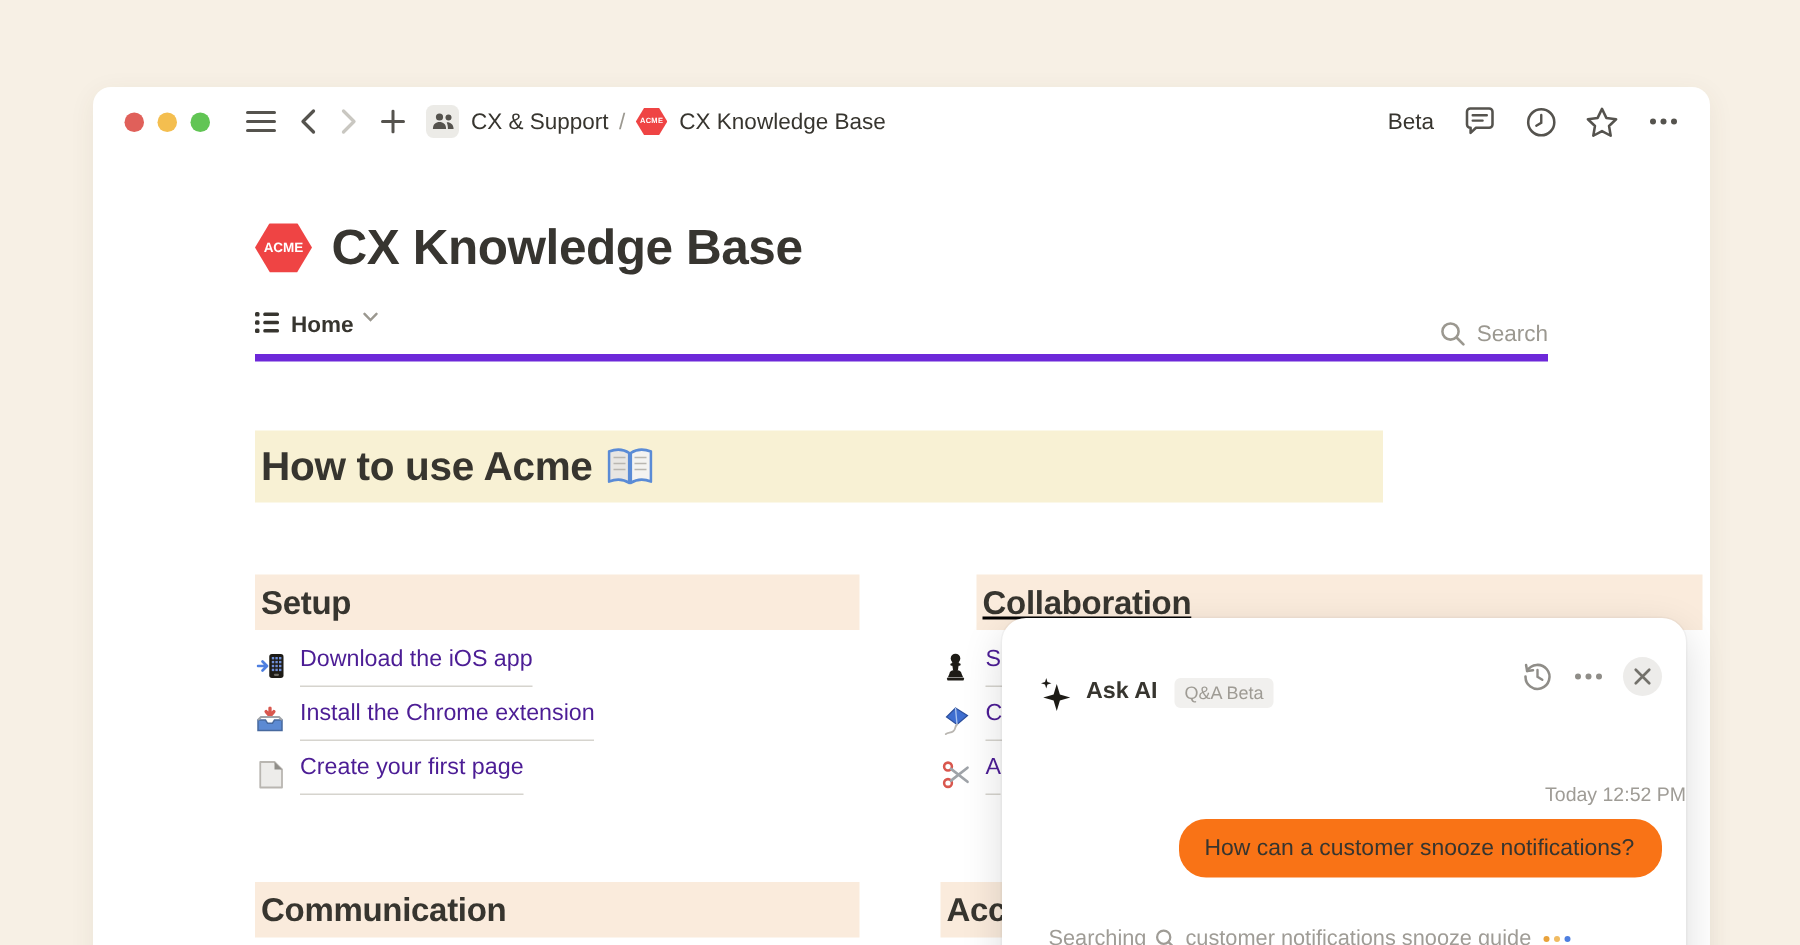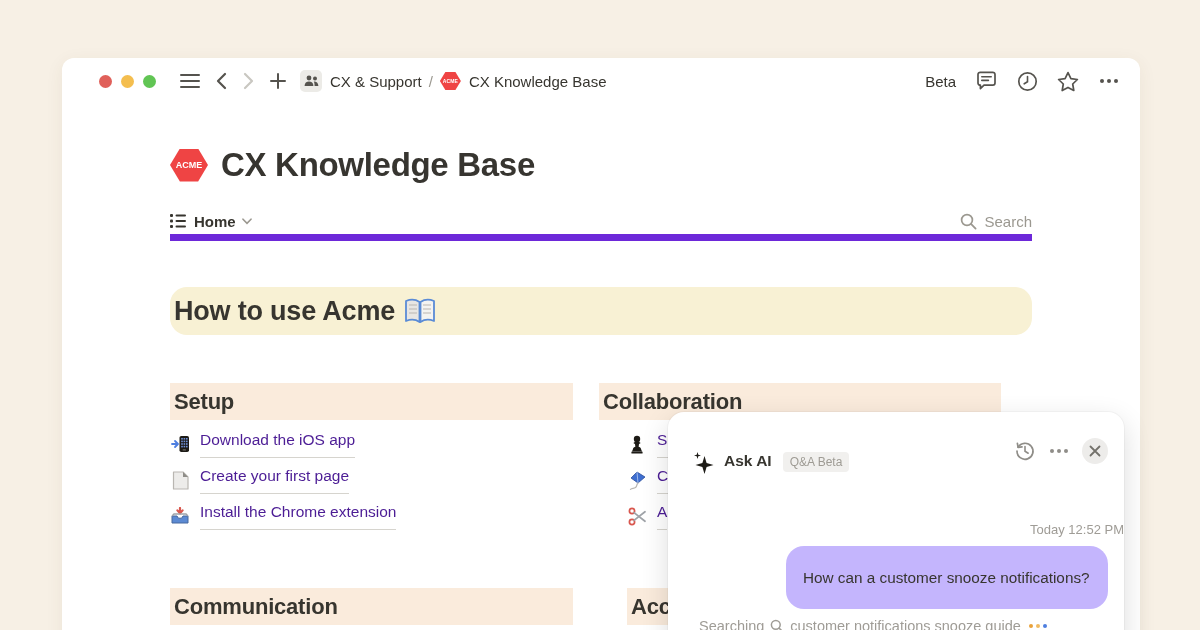--- a/index.html
+++ b/index.html
@@ -5,21 +5,21 @@
   * { margin:0; padding:0; box-sizing:border-box; }
   html,body { width:1200px; height:630px; }
   body { font-family:"Liberation Sans","DejaVu Sans",sans-serif; }
   .stage { position:relative; width:1200px; height:630px; background:#F7F0E5; overflow:hidden; }
 
   .window { position:absolute; left:62px; top:58px; width:1078px; height:620px;
             background:#FFFFFF; border-radius:12px; box-shadow:0 4px 18px rgba(90,70,40,.07); }
 
   
   .toolbar { position:absolute; left:0; top:0; right:0; height:46px;
-             display:flex; align-items:center; padding:0 20px 0 12px;margin-left:16px; }
+             display:flex; align-items:center; padding:0 20px 0 12px; }
   .tl { width:13px; height:13px; border-radius:50%; margin-left:9px; cursor:default; }
   .tl.red{ background:#E0605A; } .tl.yel{ background:#F4BE4F; } .tl.grn{ background:#61C554; }
   .menu-icn { width:20px; height:14px; margin-left:24px; display:flex; flex-direction:column; justify-content:space-between; }
   .menu-icn span{ height:2px; background:#55534E; border-radius:1px; }
   .navbtn { margin-left:16px; display:flex; align-items:center; }
   .bc { display:flex; align-items:center; margin-left:14px; }
   .teams-icn { width:22px; height:22px; border-radius:5px; background:#ECEBE7; display:flex; align-items:center; justify-content:center; }
   .bc-text { font-size:15px; color:#37352F; margin-left:8px; }
   .bc-sep { font-size:15px; color:#9B9890; margin:0 7px; }
   .hex { background:#ef4444; color:#fff; display:flex; align-items:center; justify-content:center;
@@ -30,58 +30,58 @@
   .icnbtn { display:flex; align-items:center; justify-content:center; width:22px; height:22px; }
   .dots3 { display:flex; gap:3px; }
   .dots3 i { width:4px; height:4px; border-radius:50%; background:#55534E; }
 
   
   .title-row { position:absolute; left:108px; top:88px; display:flex; align-items:center; }
   .hex.big { width:38px; height:33px; font-size:9px; }
   .page-title { font-size:33px; font-weight:800; color:#373530; margin-left:13px; letter-spacing:-.3px; }
 
   .tab-row { position:absolute; left:108px; top:150px; width:862px; height:33px;
-             display:flex; align-items:center; border-bottom:7px solid #6d28d9; }
+             display:flex; border-bottom:5px solid #6d28d9; }
   .tab-label { font-size:15px; font-weight:700; color:#37352F; margin:0 6px 0 8px; }
   .search { margin-left:auto; display:flex; align-items:center; gap:7px; color:#9B9890; font-size:15px; }
 
-  .banner { position:absolute; left:108px; top:229px; width:862px; height:48px; background:#F8F1D4;
-            display:flex; align-items:center; padding-left:4px;border-radius:17px; }
+  .banner { position:absolute; left:108px; top:229px; width:752px; height:48px; background:#F8F1D4;
+            display:flex; align-items:center; padding-left:4px; }
   .banner-text { font-size:27px; font-weight:700; color:#37352F; letter-spacing:-.2px; }
   .banner .emoji { margin-left:10px; display:flex; }
 
   .sec-head { position:absolute; height:37px; background:#FAEBDC; display:flex; align-items:center; padding-left:4px; }
   .sec-head h2 { font-size:22px; font-weight:700; color:#37352F; letter-spacing:-.2px; }
   .sec-items { position:absolute; }
   .item { height:36px; display:flex; align-items:center; }
   .item .icn { width:20px; display:flex; justify-content:center; margin-right:10px; }
   .link { font-size:15.5px; color:#4c1d95; border-bottom:1.5px solid #D6D4CE; padding-bottom:8px; cursor:pointer; }
 
   .sh-setup { left:108px; top:325px; width:403px; }
-  .sh-collab { left:537px; top:325px; width:402px; }
+  .sh-collab { left:589px; top:325px; width:484px;text-decoration:underline; }
   .si-setup { left:108px; top:368px; width:403px; }
   .si-collab { left:565px; top:368px; width:403px; }
   .sh-comm { left:108px; top:530px; width:403px; }
   .sh-acct { left:565px; top:530px; width:405px; }
 
   
   .ai-panel { position:absolute; left:606px; top:354px; width:456px; height:310px;
               background:#FFFFFF; border-radius:16px;
               box-shadow:0 0 0 1px rgba(15,15,15,.03), 0 9px 28px rgba(15,15,15,.14); }
   .ai-head-left { position:absolute; left:24px; top:40px; display:flex; align-items:flex-start; }
   .ai-title { font-size:15.5px; font-weight:700; color:#37352F; margin-left:10px; }
   .ai-badge { margin-left:11px; background:#F1F0EE; color:#9E9B94; font-size:12px;
               padding:3px 7px; border-radius:4px; }
   .ai-head-right { position:absolute; right:16px; top:26px; display:flex; align-items:center; gap:12px; }
   .ai-head-right .dots3 i { background:#8F8D88; }
   .close-circle { width:26px; height:26px; border-radius:50%; background:#EDECEA; color:#73716B;
                   display:flex; align-items:center; justify-content:center; font-size:15px; }
   .ai-time { position:absolute; left:0; right:0; top:110px; text-align:right; font-size:13px; color:#9F9C96; }
-  .ai-bubble { position:absolute; right:16px; top:134px; width:322px; background:#c4b5fd;
-               border-radius:18px; padding:20px 17px; font-size:15.3px; color:#37352F; line-height:23px; }
+  .ai-bubble { position:absolute; right:16px; top:134px; width:322px; background:#f97316;
+               border-radius:18px; padding:8px 17px; font-size:15.3px; color:#37352F; line-height:23px; }
   .ai-status { position:absolute; left:31px; top:206px; display:flex; align-items:center; gap:6px;
                font-size:14.5px; color:#9F9C96; white-space:nowrap; }
   .ldots { display:flex; gap:3px; margin-left:2px; }
   .ldots i { width:4px; height:4px; border-radius:50%; }
   .ldots i:nth-child(1){ background:#E9A23B; } .ldots i:nth-child(2){ background:#F0BB62; }
   .ldots i:nth-child(3){ background:#4E7FE0; }
 
   svg { display:block; }
 </style>
 </head>
@@ -224,36 +224,36 @@
                 <rect x="12.6" y="10.8" width="1.6" height="1.6"></rect>
                 <rect x="15" y="10.8" width="1.6" height="1.6"></rect>
               </g>
               <rect x="11.6" y="14.2" width="3.4" height="1.4" rx=".7" fill="#6E6B64"></rect>
             </svg>
         </span>
         <span class="link">Download the iOS app</span>
       </div>
       <div class="item">
         <span class="icn">
-          <svg width="17" height="19" viewBox="0 0 17 19">
-              <path d="M1.5 1 H11 L16 6 V18 H1.5 Z" fill="#EDECEA" stroke="#B9B6B1" stroke-width="1.2" stroke-linejoin="round"></path>
-              <path d="M11 1 L11 6 H16 Z" fill="#8F8D88"></path>
-            </svg>
-        </span>
-        <span class="link">Create your first page</span>
-      </div>
-      <div class="item">
-        <span class="icn">
           <svg width="20" height="18" viewBox="0 0 20 18">
               <path d="M10 1 V5.4 M7.4 3.4 L10 6.4 L12.6 3.4" stroke="#D9574E" stroke-width="2.2" fill="none" stroke-linecap="round" stroke-linejoin="round"></path>
               <path d="M2 9 H7 L8.4 11.2 H11.6 L13 9 H18 V16 H2 Z" fill="#5C8AD3" stroke="#47699E" stroke-width="1"></path>
               <path d="M2 9 L4 7 H16 L18 9" fill="none" stroke="#9FA3A8" stroke-width="1.4"></path>
             </svg>
         </span>
         <span class="link">Install the Chrome extension</span>
+      </div>
+      <div class="item">
+        <span class="icn">
+          <svg width="17" height="19" viewBox="0 0 17 19">
+              <path d="M1.5 1 H11 L16 6 V18 H1.5 Z" fill="#EDECEA" stroke="#B9B6B1" stroke-width="1.2" stroke-linejoin="round"></path>
+              <path d="M11 1 L11 6 H16 Z" fill="#8F8D88"></path>
+            </svg>
+        </span>
+        <span class="link">Create your first page</span>
       </div>
     </div>
 
     <div class="sec-head sh-collab">
       <h2>Collaboration</h2>
     </div>
     <div class="sec-items si-collab">
       <div class="item">
         <span class="icn">
           <svg width="14" height="19" viewBox="0 0 14 19" fill="#1D1B16">

